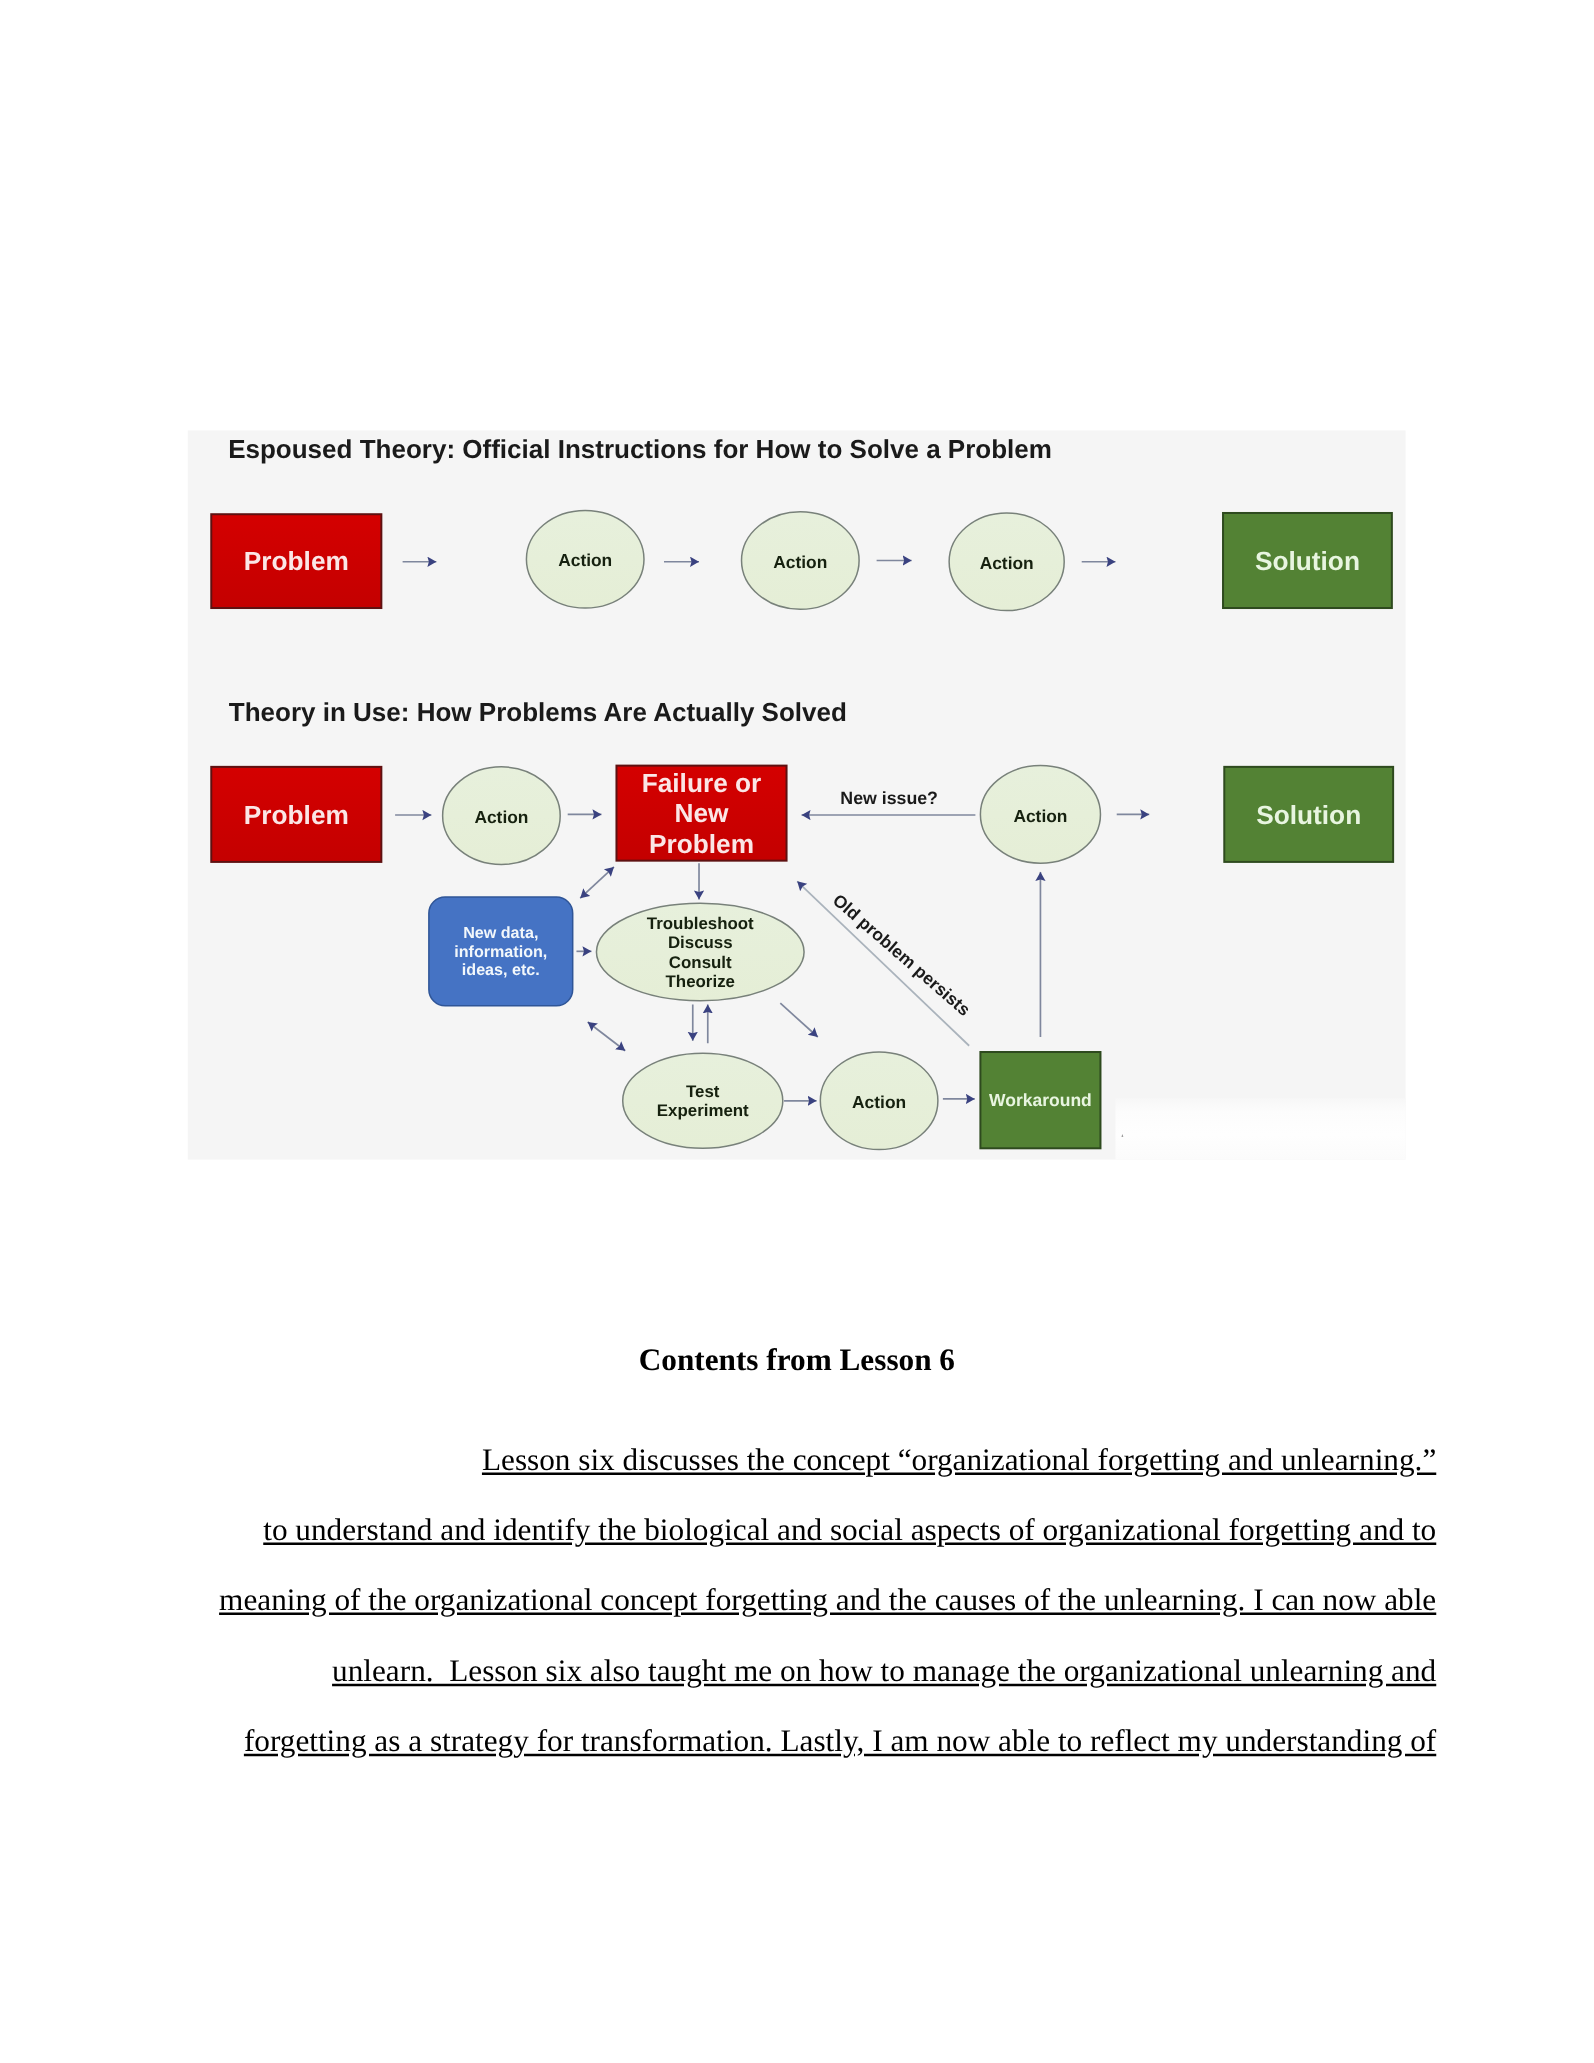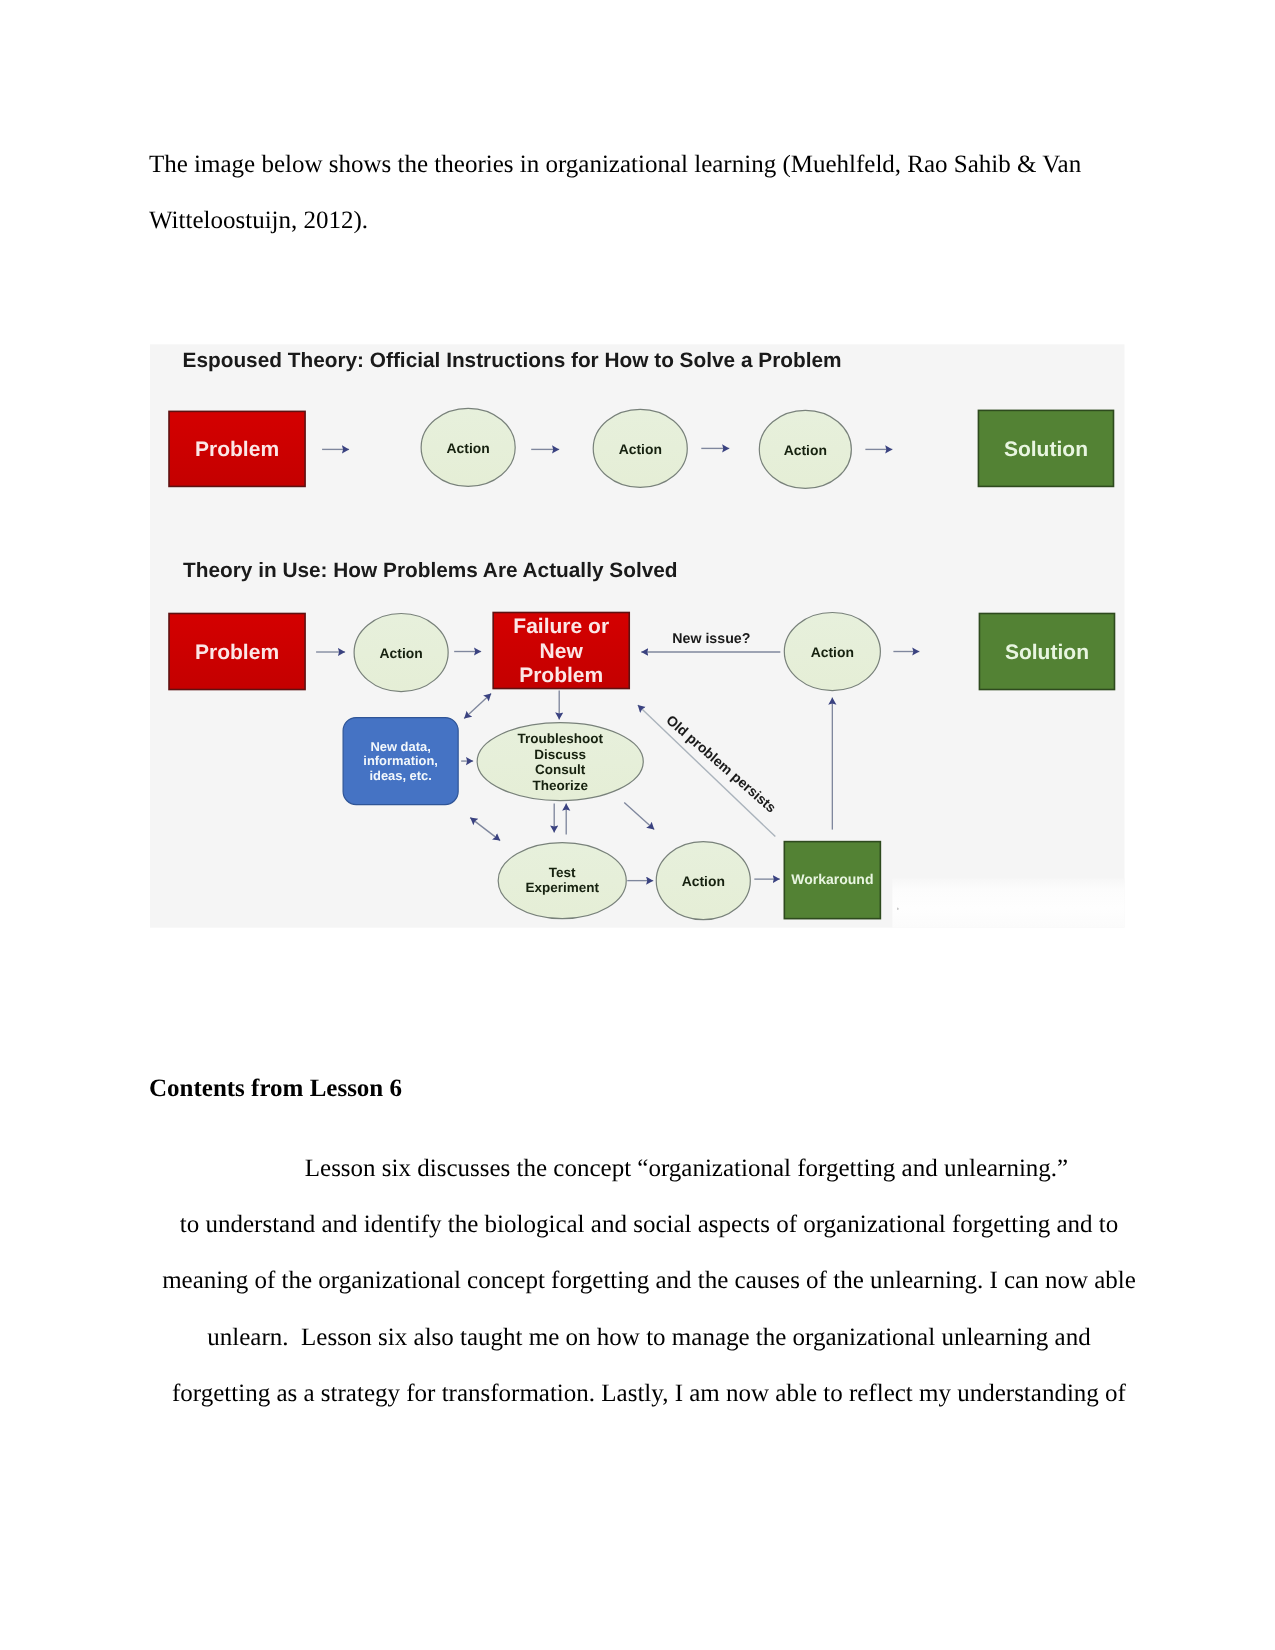--- a/index.html
+++ b/index.html
@@ -1,32 +1,28 @@
 <!DOCTYPE html>
 <html><head>
 <meta charset="utf-8">
 <title>Document</title>
 <style>
   html,body{margin:0;padding:0;background:#fff;-webkit-font-smoothing:antialiased;text-rendering:geometricPrecision;}
   body{width:1275px;height:1650px;font-family:"Liberation Serif",serif;color:#000;}
   .page{position:relative;width:1275px;height:1650px;overflow:hidden;}
   .para{position:absolute;font-size:25px;line-height:56.2px;}
-  .center{text-align:left;font-weight:bold;}
+  .center{text-align:center;font-weight:bold;}
   .ln{white-space:pre;}
   .figwrap{position:absolute;left:150px;top:344px;width:974.5px;height:584px;}
   svg.fig{display:block;width:974.5px;height:584px;}
 </style>
 </head>
 <body>
 
 <div class="page">
-  <div class="para" style="left:149px;top:137px;width:990px;">
-      <div class="ln">The image below shows the theories in organizational learning (Muehlfeld, Rao Sahib &amp; Van</div>
-      <div class="ln">Witteloostuijn, 2012).</div>
-    </div>
   <div class="figwrap">
   <svg class="fig" viewBox="0 0 974 583">
     <defs>
       <marker id="ah" markerWidth="9" markerHeight="9" refX="7.2" refY="4.1" orient="auto" markerUnits="userSpaceOnUse">
         <path d="M0,0 L7.2,4.1 L0,8.2 L1.2,4.1 Z" fill="#3A4280"></path>
       </marker>
       <marker id="ahs" markerWidth="9" markerHeight="9" refX="6.2" refY="3.2" orient="auto" markerUnits="userSpaceOnUse">
         <path d="M0,0 L6.2,3.2 L0,6.4 L1.2,3.2 Z" fill="#3A4280"></path>
       </marker>
       <marker id="ahb" markerWidth="9" markerHeight="9" refX="0" refY="4.1" orient="auto" markerUnits="userSpaceOnUse">
@@ -177,20 +173,20 @@
             <text x="682" y="539.87" text-anchor="middle" font-family="'Liberation Sans',sans-serif" font-size="14" font-weight="bold" fill="#E8F5E0">Workaround</text>
           </g>
           <text x="522" y="298.8" font-family="'Liberation Sans',sans-serif" font-size="14.2" font-weight="bold" fill="#1A1A1A" text-anchor="start">New issue?</text>
           <text x="515" y="377" font-family="'Liberation Sans',sans-serif" font-size="14" font-weight="bold" fill="#1A1A1A" text-anchor="start" transform="rotate(41 515 377)">Old problem persists</text>
         </g>
     <rect x="742" y="534" width="232" height="49" fill="url(#patchg)"></rect>
     <path d="M747.4,562.6 l0.9,2.1 l-1.5,0.3 z" fill="#8E8E8E"></path>
   </svg>
   </div>
   <div class="para center" style="left:149px;top:1061px;width:977px;">Contents from Lesson 6</div>
-  <div class="para" style="left:149px;top:1141px;width:1000px;text-align:center;">
+  <div class="para" style="left:149px;top:1141px;width:1000px;text-align:right;text-decoration:underline;">
       <div class="ln" style="text-indent:75px">Lesson six discusses the concept “organizational forgetting and unlearning.”</div>
       <div class="ln">to understand and identify the biological and social aspects of organizational forgetting and to</div>
       <div class="ln">meaning of the organizational concept forgetting and the causes of the unlearning. I can now able</div>
       <div class="ln">unlearn.  Lesson six also taught me on how to manage the organizational unlearning and</div>
       <div class="ln">forgetting as a strategy for transformation. Lastly, I am now able to reflect my understanding of</div>
     </div>
 </div>
 
 </body></html>

